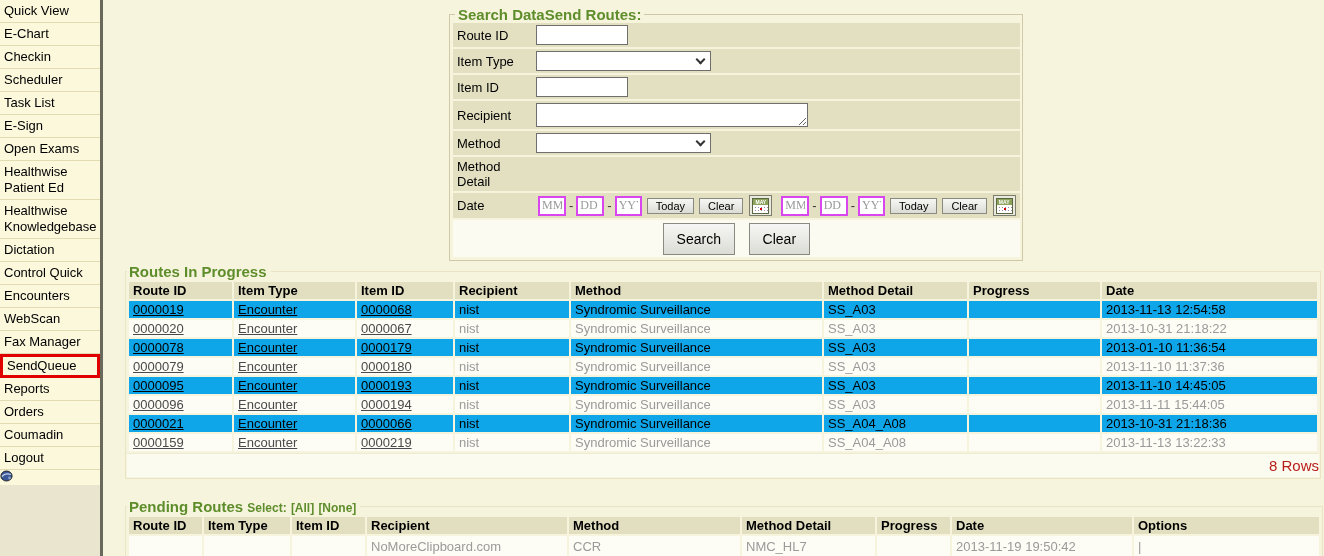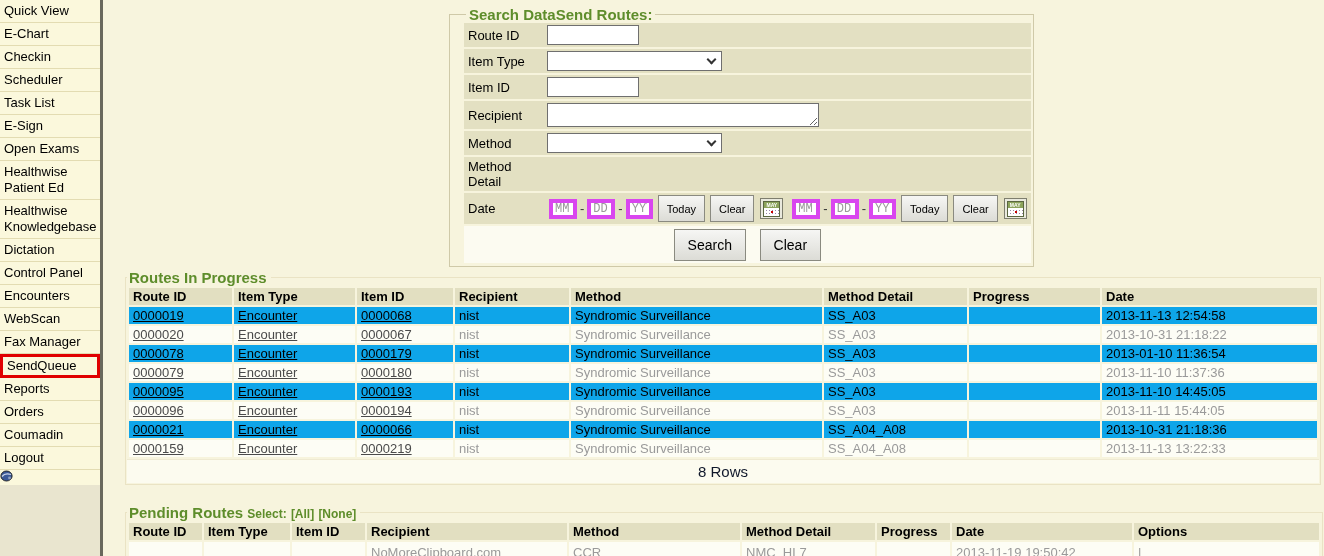--- a/index.html
+++ b/index.html
@@ -28,21 +28,21 @@
     padding:1px 2px 1px 4px;
   }
   .sidebar-fill { flex:1; background:#E9E5CF; }
 
   
   .main { position:absolute; left:103px; top:0; width:1221px; height:556px; }
 
   
   fieldset.search {
     margin:6px 0 0 346px; width:554px;
-    border:1px solid #CFC9A8; padding:0 2px 3px 14px;
+    border:1px solid #CFC9A8; padding:0 2px 3px 3px;
   }
   fieldset.search legend {
     font-size:15px; font-weight:bold; color:#5E8D2B; padding:0 3px; margin-left:2px;
   }
   .form-row {
     display:flex; align-items:center;
     background:#E3E0C2; margin-bottom:2px;
     padding:2px 4px; min-height:24px;
   }
   .form-row.slim { min-height:17px; }
@@ -55,30 +55,30 @@
     width:175px; height:20px; background:#FFF; border:1px solid #6F6F6F;
     display:flex; align-items:center; justify-content:flex-end; padding:0 6px;
     cursor:pointer;
   }
   .chev { width:7px; height:7px; border-right:2px solid #333; border-bottom:2px solid #333; transform:rotate(45deg); margin-top:-4px; }
   textarea.recipient {
     width:272px; height:24px; border:1px solid #6F6F6F; resize:both;
     font-family:"Liberation Sans",sans-serif; font-size:13px;
   }
   .date-row { gap:2px; }
-  .din { width:28px; height:20px; border:4px solid #d946ef; font-size:12px; padding:1px 2px; color:#444; font-family:Liberation Mono, monospace;}
+  .din { width:28px; height:20px; border:2px solid #d946ef; font-size:12px; padding:1px 2px; color:#444; font-family:Liberation Serif, serif;}
   .din.yyyy { width:27px; }
   .din::placeholder { color:#9A9A9A; opacity:1; }
   .dsep { color:#333; padding:0 1px; }
   .btn {
     background:linear-gradient(#F6F6F4,#DCDCD6);
     border:1px solid #8A8A80; color:#000; cursor:pointer;
     font-family:"Liberation Sans",sans-serif;
   }
-  .btn.small { font-size:11px; height:27px; padding:0 8px; margin-left:3px; }
+  .btn.small { font-size:11px; height:16px; padding:0 8px; margin-left:3px; }
   .btn.big { font-size:14px; height:32px; padding:0 13px; margin:0 5px; }
   .cal-btn {
     width:23px; height:21px; margin-left:4px; padding:1px;
     border:1px solid #7E7E6E; background:#E9E9DD; cursor:pointer;
     display:inline-flex; align-items:center; justify-content:center;
   }
   .cal { width:17px; height:16px; border:1px solid #5A6640; display:flex; flex-direction:column; }
   .cal-top { height:6px; background:#8CA35B; color:#FFF; font-size:5px; line-height:6px; text-align:center; font-weight:bold; }
   .cal-grid {
     flex:1; background:#FFF; position:relative;
@@ -109,41 +109,41 @@
     padding:1px 4px; white-space:nowrap; overflow:hidden;
   }
   table.grid td { padding:1px 4px; white-space:nowrap; overflow:hidden; }
   table.grid.pending-grid td { padding:3px 4px; }
   tr.row-odd td { background:#0ea5e9; color:#000; }
   tr.row-even td { background:#FDFDF5; color:#9A9A9A; }
   tr.row-odd a { color:#000; }
   tr.row-even a { color:#4A4A4A; }
   td a { text-decoration:underline; cursor:pointer; }
   .rows-footer {
-    background:#FCFBEF; color:#0f172a; text-align:center;
+    background:#FCFBEF; color:#b91c1c; text-align:right;
     font-size:15px; padding:3px 0; border-top:1px solid #EFEAD2;
   }
   input[type="checkbox"] { width:13px; height:13px; vertical-align:-2px; margin-left:6px; }
 </style>
 </head>
 <body>
 
 <div class="sidebar">
   <div class="nav">
       <div class="item">Quick View</div>
       <div class="item">E-Chart</div>
       <div class="item">Checkin</div>
       <div class="item">Scheduler</div>
       <div class="item">Task List</div>
       <div class="item">E-Sign</div>
       <div class="item">Open Exams</div>
       <div class="item">Healthwise Patient Ed</div>
       <div class="item">Healthwise Knowledgebase</div>
       <div class="item">Dictation</div>
-      <div class="item">Control Panel</div>
+      <div class="item">Control Quick</div>
       <div class="item">Encounters</div>
       <div class="item">WebScan</div>
       <div class="item">Fax Manager</div>
       <div class="item active">SendQueue</div>
       <div class="item">Reports</div>
       <div class="item">Orders</div>
       <div class="item">Coumadin</div>
       <div class="item">Logout</div>
     </div>
   <div class="nav icon-row">

